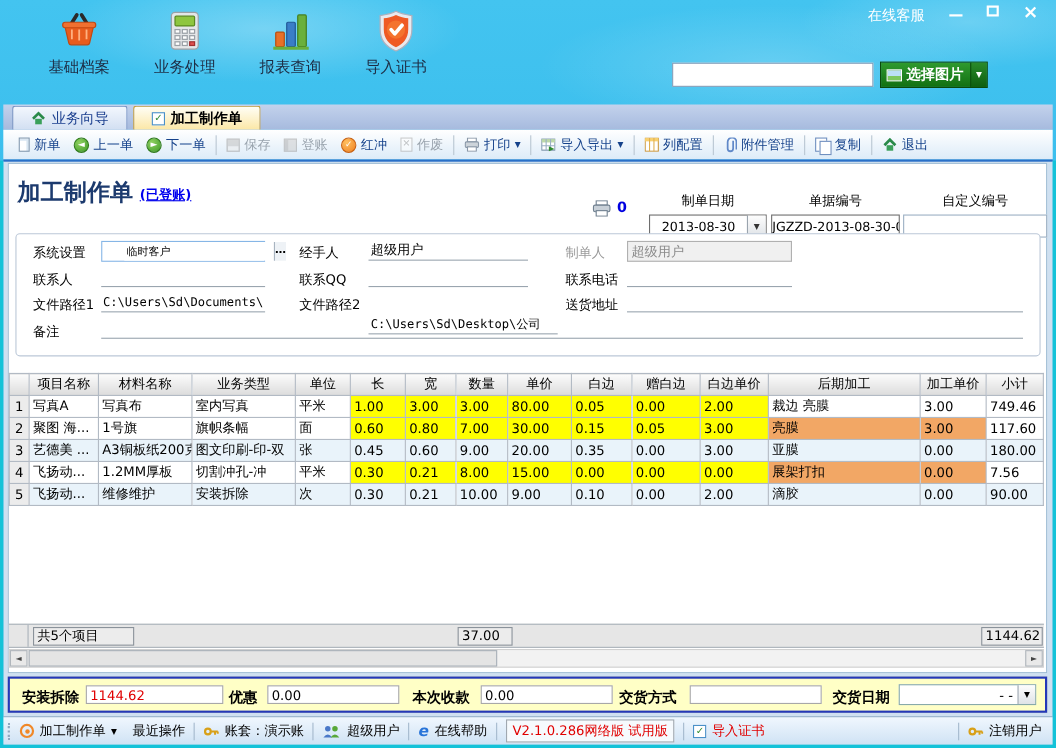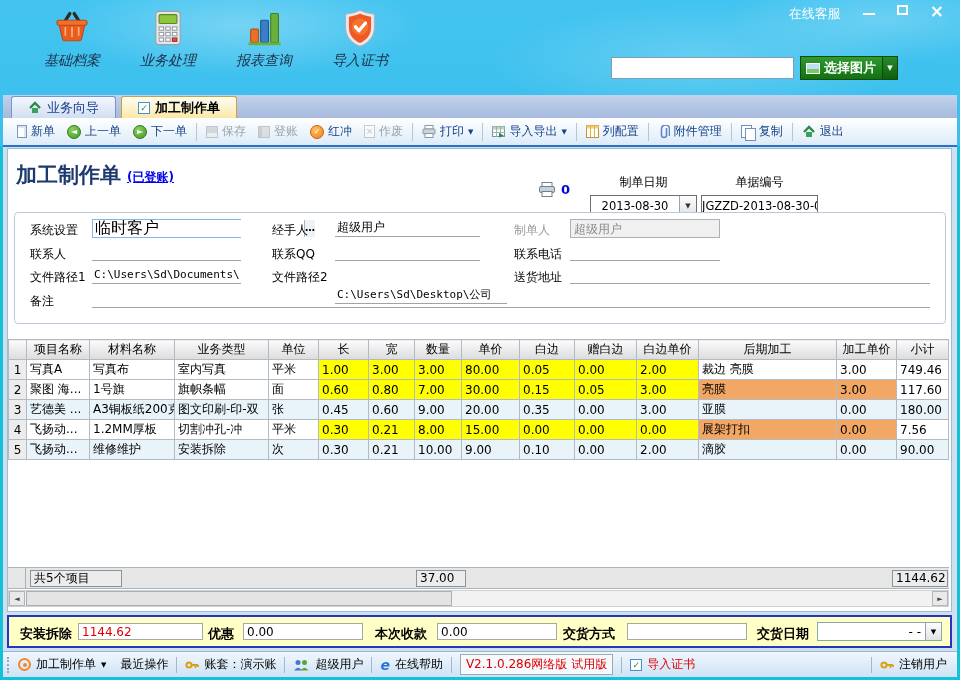--- a/index.html
+++ b/index.html
@@ -19,21 +19,21 @@
   .frame-left  { position:absolute; left:0; top:146px; bottom:0; width:3px;  background:#14c2d8; }
   .frame-right { position:absolute; right:0; top:146px; bottom:0; width:3px; background:#14c2d8; }
   .frame-bottom{ position:absolute; left:0; right:0; bottom:0; height:3px;  background:#14c2d8; }
 
   
   .win-controls { position:absolute; top:5px; right:16px; display:flex; align-items:flex-start; gap:22px; color:#fff; }
   .win-controls .svc { font-size:13px; }
   .btn-min  { width:12px; height:2px; background:#fff; margin-top:8px; }
   .btn-max  { width:11px; height:10px; border:2px solid #fff; }
   .btn-close{ font-size:17px; line-height:12px; font-weight:bold; }
-  .nav { position:absolute; left:24px; top:8px; display:flex;font-style:italic; }
+  .nav { position:absolute; left:24px; top:8px; display:flex; }
   .nav-item { width:96px; display:flex; flex-direction:column; align-items:center; cursor:pointer; }
   .nav-item svg { width:40px; height:40px; }
   .nav-item .lbl { margin-top:4px; font-size:14px; color:#1d2c44; }
   .image-box { position:absolute; left:611px; top:57px; width:183px; height:22px; }
   .image-box input { width:100%; height:100%; border:1px solid #7f9db9; padding:0 3px; font-size:12px; outline:none; }
   .select-image-btn { position:absolute; left:800px; top:56px; height:24px; display:flex; align-items:center;
     background:linear-gradient(#2f9a2f,#127012); border:1px solid #0a4a0a; color:#fff; font-weight:bold; font-size:13px; cursor:pointer; }
   .select-image-btn .img-ic { width:14px; height:11px; background:linear-gradient(180deg,#bce0f8 55%,#7ec860 55%); border:1px solid #fff; margin:0 4px 0 5px; }
   .select-image-btn .txt { padding-right:6px; }
   .select-image-btn .dd-seg { width:15px; align-self:stretch; border-left:1px solid #0a4a0a; background:linear-gradient(#2a8a2a,#0e5e0e); display:flex; align-items:center; justify-content:center; font-size:7px; color:#fff; }
@@ -88,21 +88,21 @@
   #fld-docno  { left:693px; width:117px; }
   #fld-custom { left:813px; width:131px; }
   #fld-custom .hd-box { border-color:#9cb0c4; }
 
   .form-box { position:absolute; left:6px; top:63px; width:932px; height:112px; border:1px solid #bcc8d8; border-radius:4px; background:#fff; }
   .f-label { position:absolute; font-size:12px; white-space:nowrap; }
   .f-input { position:absolute; height:18px; border:none; border-bottom:1px solid #9aa5af; background:transparent; font-size:12px; outline:none; padding:0 2px;
              font-family:"DejaVu Sans","Liberation Sans",sans-serif; }
   .f-input.mono { font-family:"DejaVu Sans Mono","Liberation Mono",monospace; font-size:11px; }
   .customer-wrap { position:absolute; left:77px; top:6px; width:149px; height:19px; border:1px solid #86b6e6; display:flex; background:#fff; }
-  .customer-wrap input { flex:1; border:none; outline:none; font-size:16px; padding:0 2px; }
+  .customer-wrap input { flex:1; border:none; outline:none; font-size:10px; padding:0 2px;margin-left:20px; }
   .more-btn { width:16px; border-left:1px solid #a8b4c0; background:#eef2f6; font-weight:bold; font-size:10px; line-height:16px; text-align:center; cursor:pointer; }
   .maker-box { position:absolute; left:555px; top:6px; width:150px; height:19px; background:#f0f0f0; border:1px solid #b0b0b0; color:#8a8a8a; font-size:12px; padding:1px 3px; }
 
   
   .grid-wrap { position:absolute; left:0px; top:190px; width:941px; }
   #grid { border-collapse:collapse; table-layout:fixed; width:941px; font-size:12px; }
   #grid th, #grid td { border:1px solid #b2bac4; padding:1px 3px; height:19px; overflow:hidden; white-space:nowrap; text-align:left; }
   #grid th { background:linear-gradient(#fbfbfb,#dcdcdc); text-align:center; font-weight:normal; height:17px; }
   #grid td.rownum { background:#ececec; text-align:center; }
   #grid tbody tr:nth-child(2n+3) td { background:#e9f3fa; }
@@ -327,20 +327,26 @@
     <div class="flabel">制单日期</div>
     <div class="hd-box">
       <span class="val">2013-08-30</span>
       <span class="dd-btn">▼</span>
     </div>
   </div>
   <div class="hd-field" id="fld-docno">
     <div class="flabel">单据编号</div>
     <div class="hd-box">
       <span class="val">JGZZD-2013-08-30-001</span>
+    </div>
+  </div>
+  <div class="hd-field" id="fld-custom">
+    <div class="flabel">自定义编号</div>
+    <div class="hd-box">
+      <span class="val"></span>
     </div>
   </div>
 
   <div class="form-box">
 
     <span class="f-label" style="left:15px; top:9px;">系统设置</span>
     <div class="customer-wrap">
       <input value="临时客户" style="">
       <span class="more-btn">…</span>
     </div>

